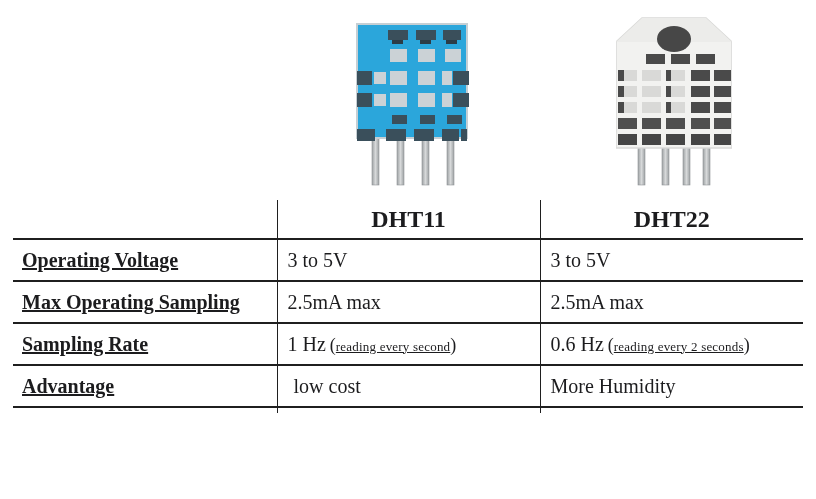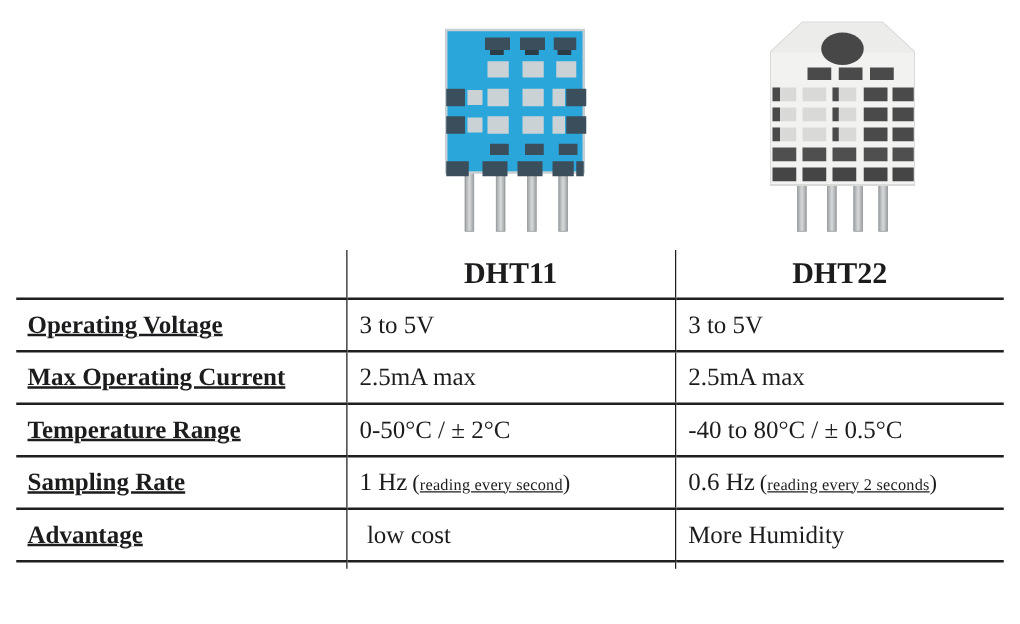--- a/index.html
+++ b/index.html
@@ -147,28 +147,23 @@
       <th class="c1"></th>
       <th class="c2">DHT11</th>
       <th class="c3">DHT22</th>
     </tr>
     <tr>
       <td class="lbl">Operating Voltage</td>
       <td class="c2">3 to 5V</td>
       <td class="c3">3 to 5V</td>
     </tr>
     <tr>
-      <td class="lbl">Max Operating Current</td>
+      <td class="lbl">Max Operating Sampling</td>
       <td class="c2">2.5mA max</td>
       <td class="c3">2.5mA max</td>
-    </tr>
-    <tr>
-      <td class="lbl">Temperature Range</td>
-      <td class="c2">0-50°C / ± 2°C</td>
-      <td class="c3">-40 to 80°C / ± 0.5°C</td>
     </tr>
     <tr>
       <td class="lbl">Sampling Rate</td>
       <td class="c2">
         <span>1 Hz</span><span class="paren open">(</span><span class="note">reading every second</span><span class="paren">)</span>
       </td>
       <td class="c3">
         <span>0.6 Hz</span><span class="paren open">(</span><span class="note">reading every 2 seconds</span><span class="paren">)</span>
       </td>
     </tr>

